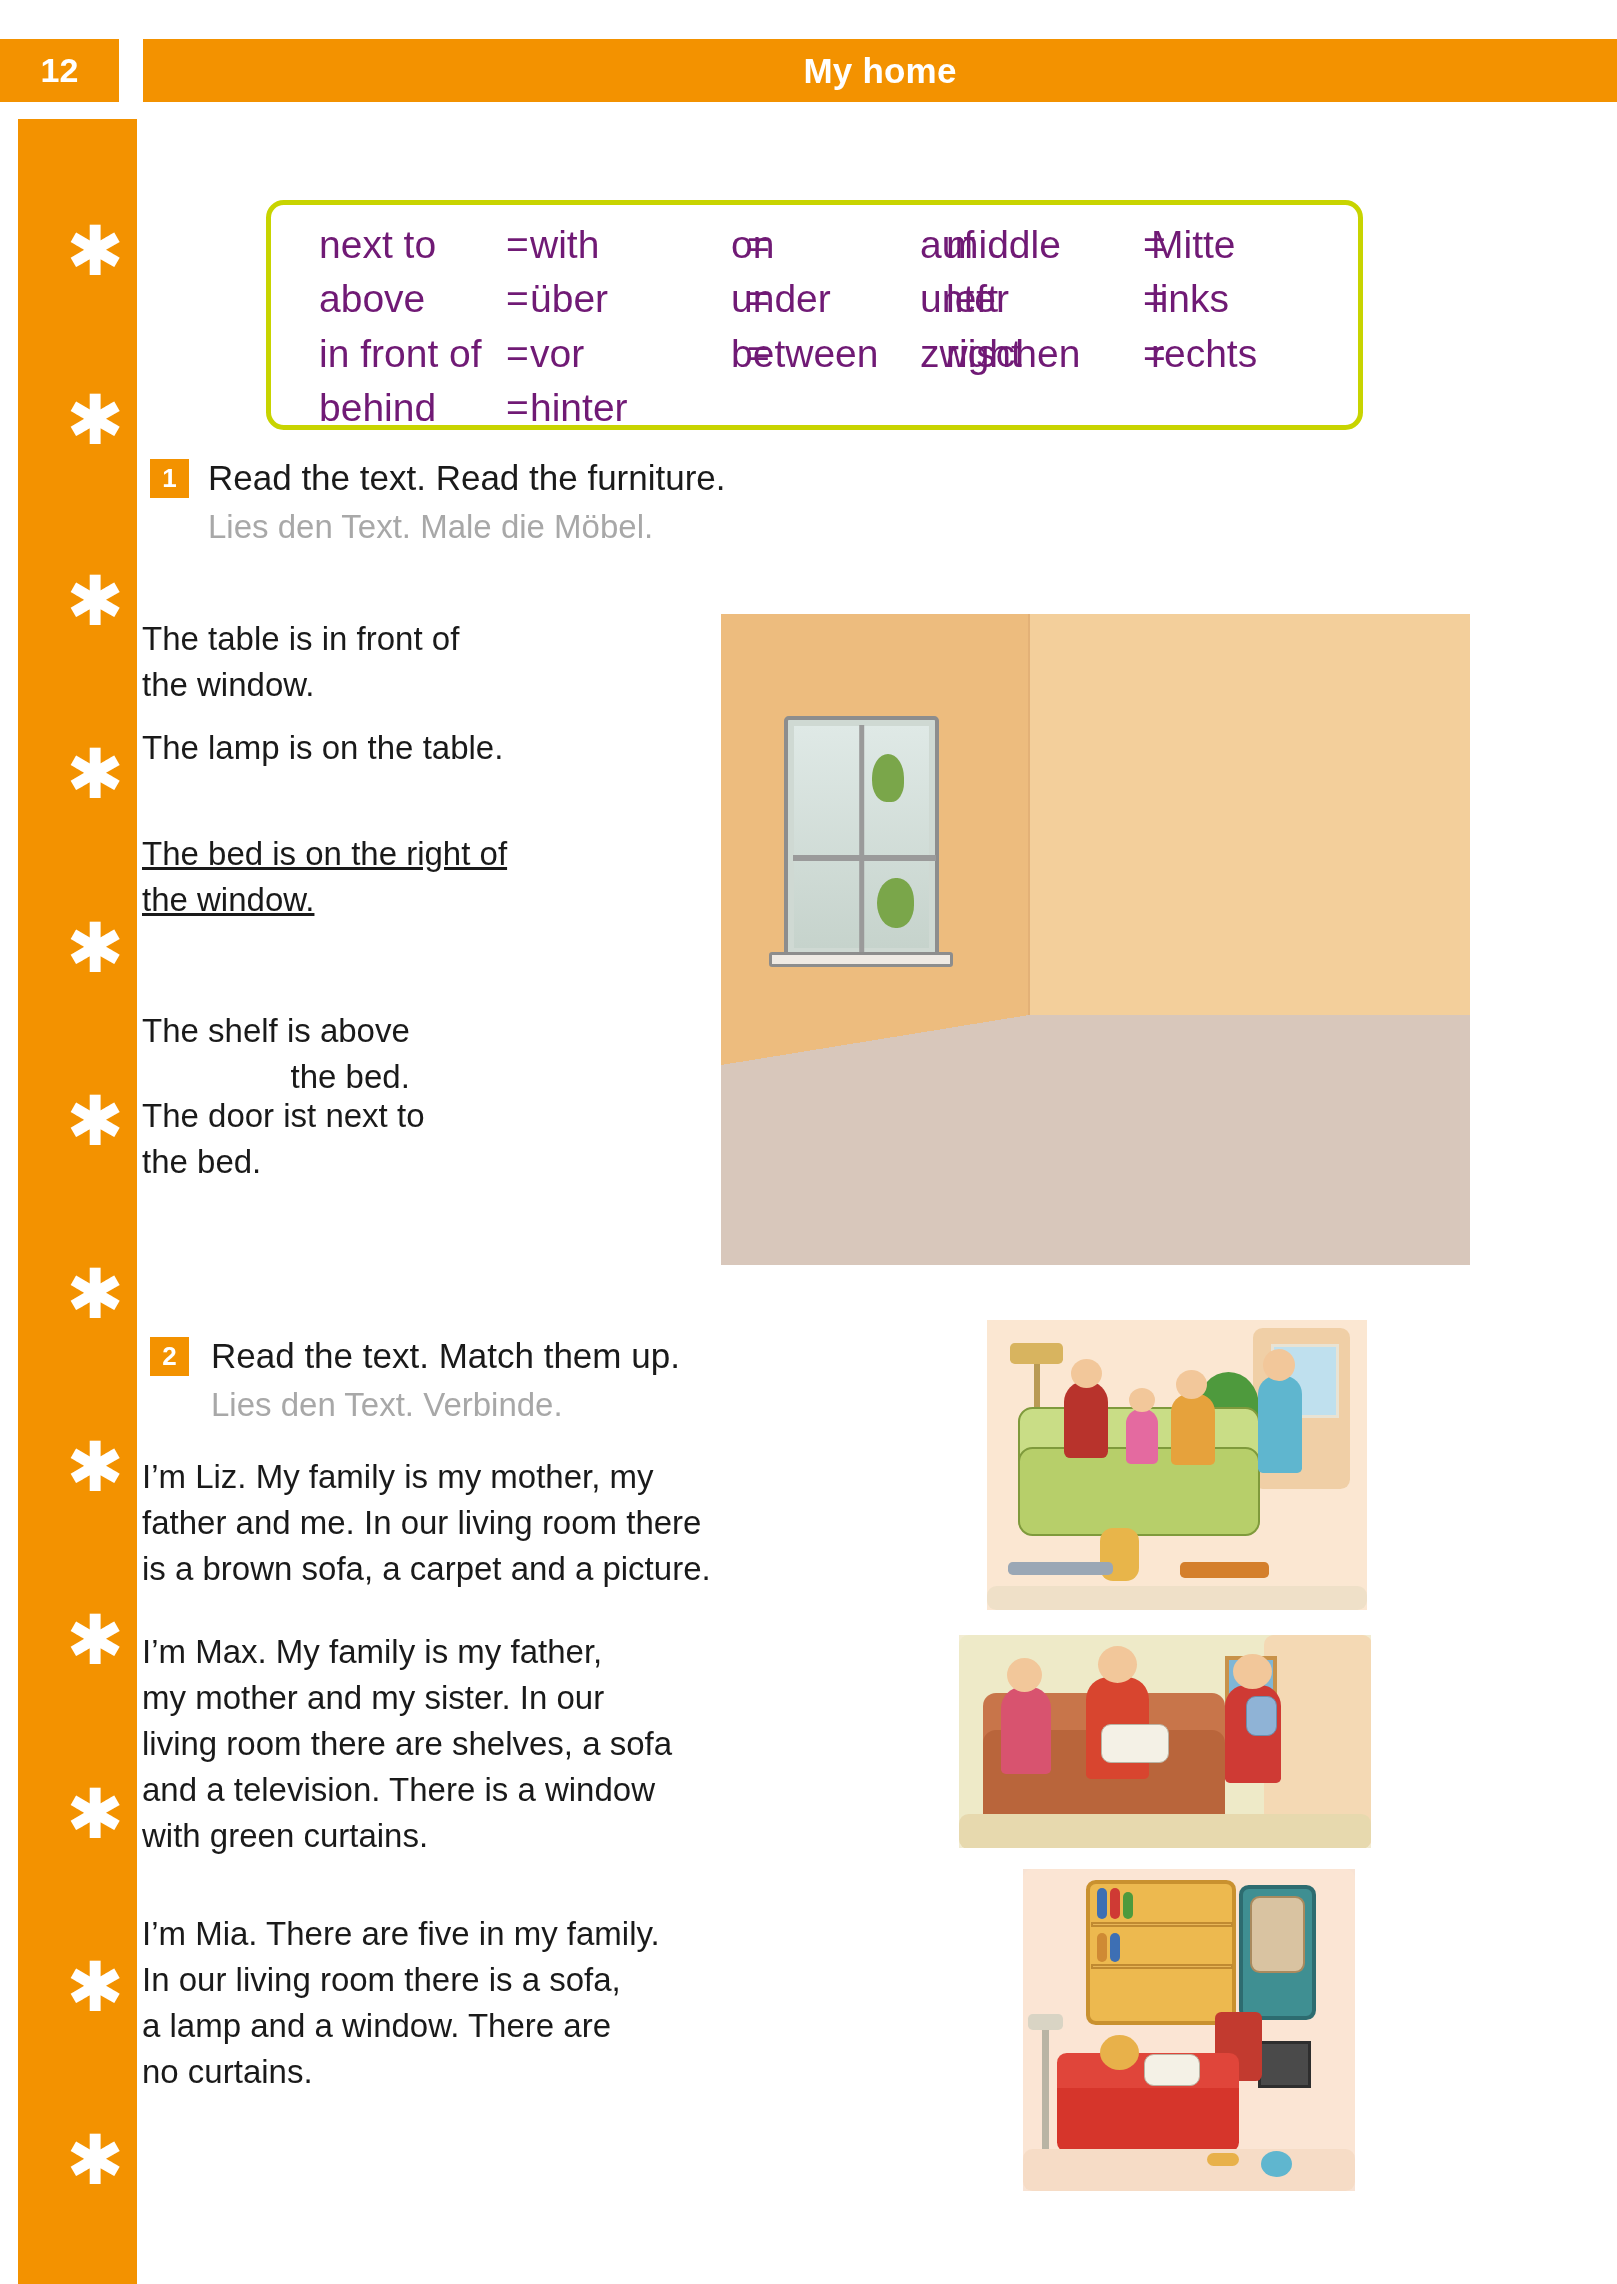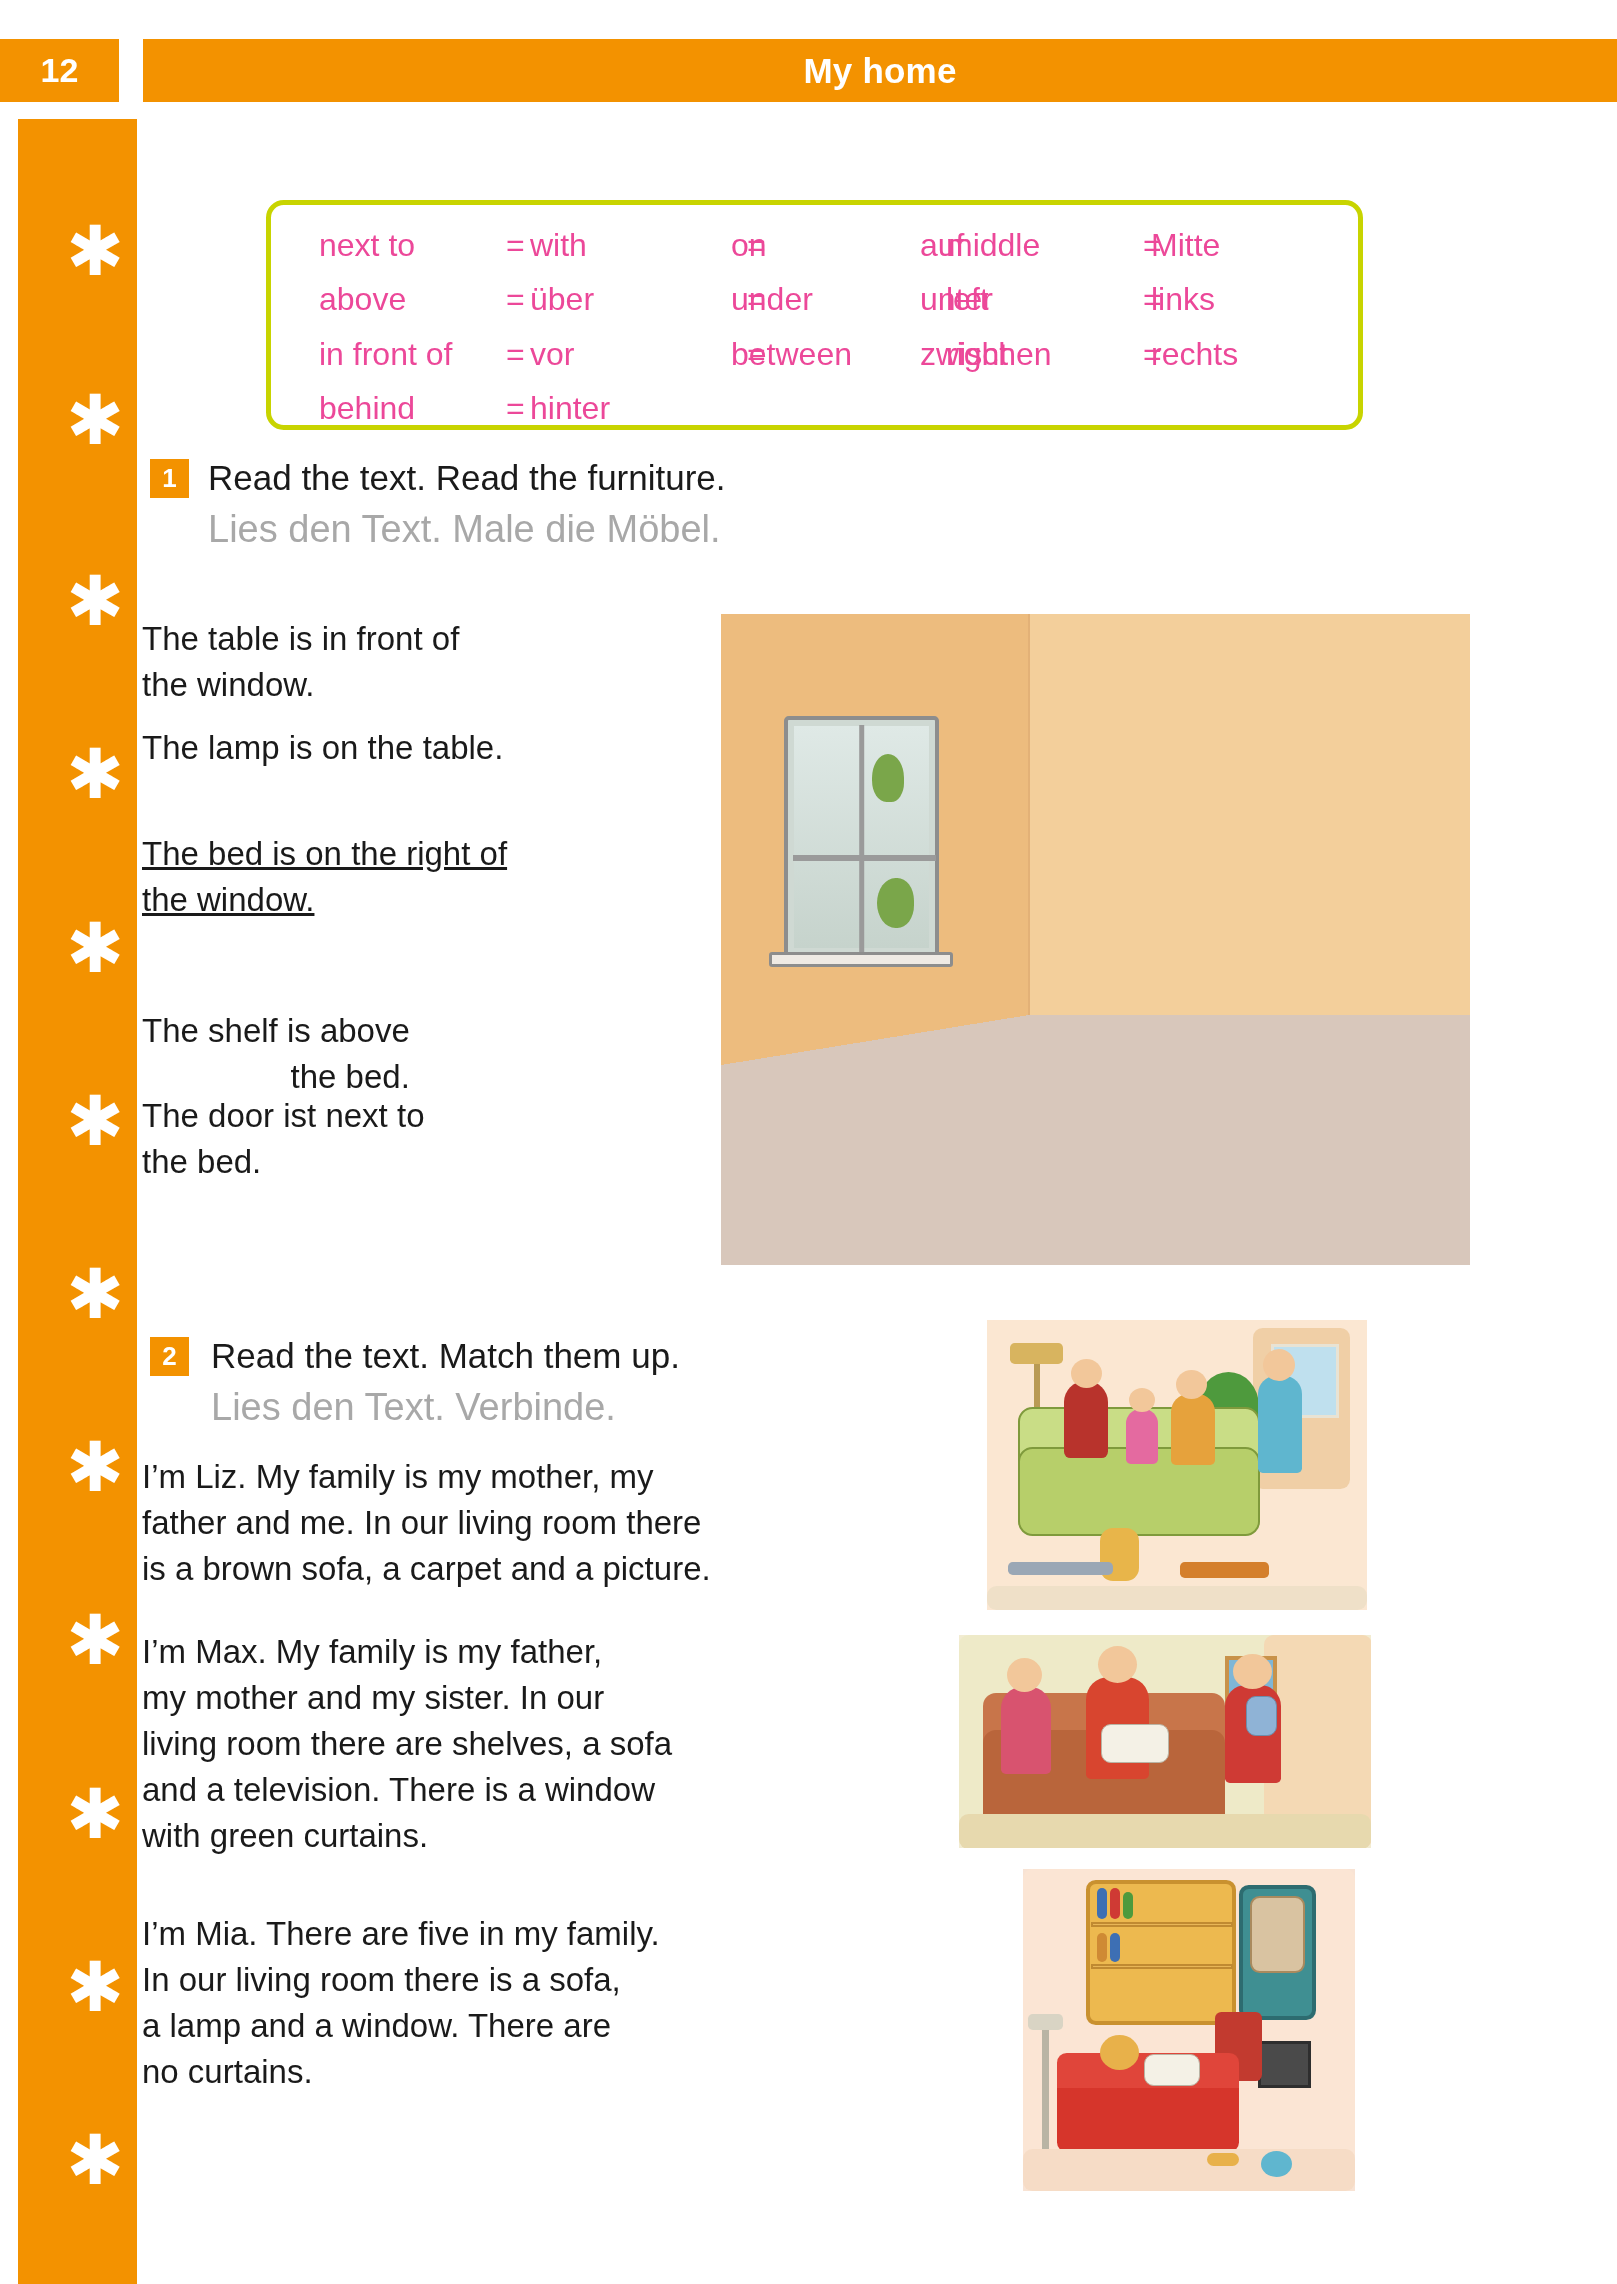--- a/index.html
+++ b/index.html
@@ -59,43 +59,43 @@
     border: 5.6px solid #c8d400;
     border-radius: 17.7px;
     background: #ffffff;
   }
   .vocab-grid {
     position: absolute;
     left: 48px; top: 16px;
     display: grid;
     grid-template-columns: 187px 24px 201px 16px 173px 26px 197px 8px 133px 19.3px 121px;
     row-gap: 6.4px;
-    font-size: 32px;
-    color: #ec4899;
+    font-size: 39px;
+    color: #701a75;
   }
   .vocab-grid div { line-height: 48px; white-space: nowrap; }
   .vg-eq { text-align: left; }
 
   
   .task-num {
     position: absolute;
     width: 39px; height: 39px;
     background: #f39200;
     color: #fff;
     font-size: 26px; font-weight: bold;
     display: flex; align-items: center; justify-content: center;
   }
   .task-en {
     position: absolute;
     font-size: 35px; color: #1a1a1a;
     white-space: nowrap;
   }
   .task-de {
     position: absolute;
-    font-size: 38px; color: #a8a8a8;
+    font-size: 33px; color: #a8a8a8;
     white-space: nowrap;
   }
 
   .body-text {
     position: absolute;
     font-size: 33px;
     color: #1a1a1a;
     line-height: 46px;
   }
 

